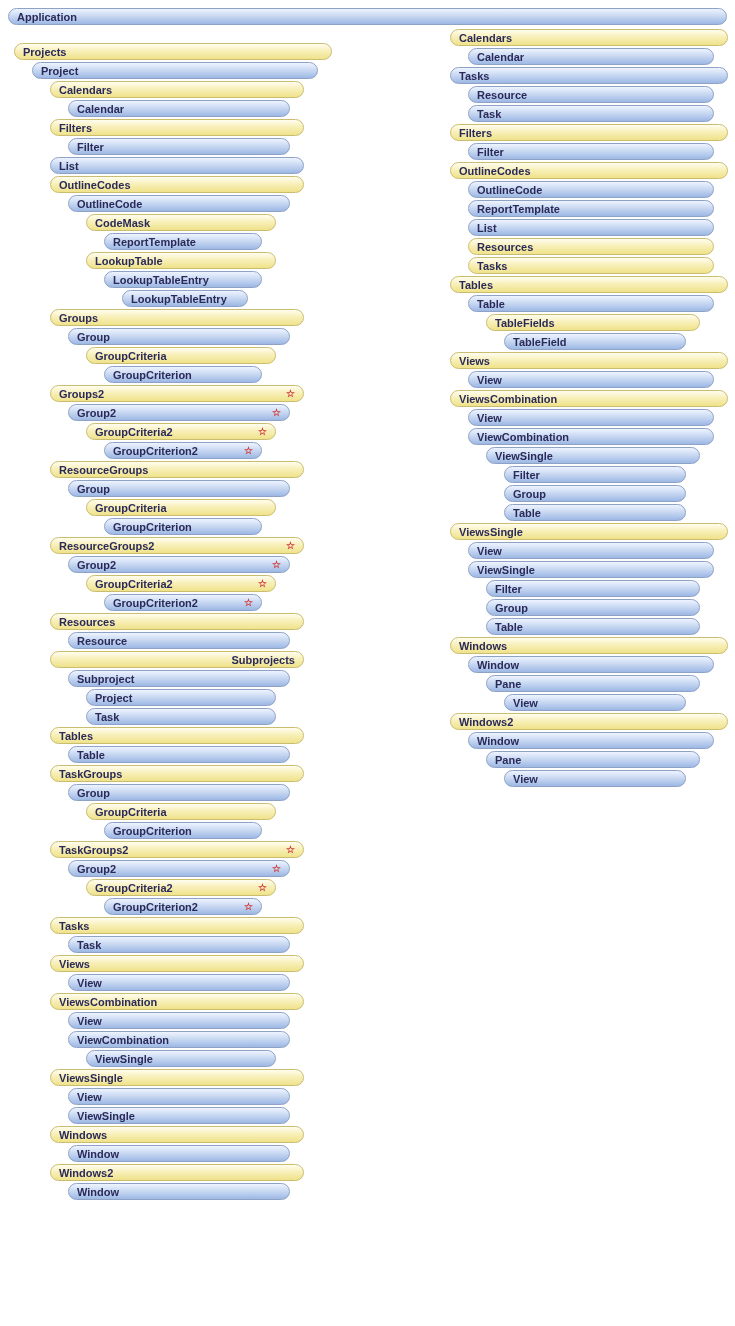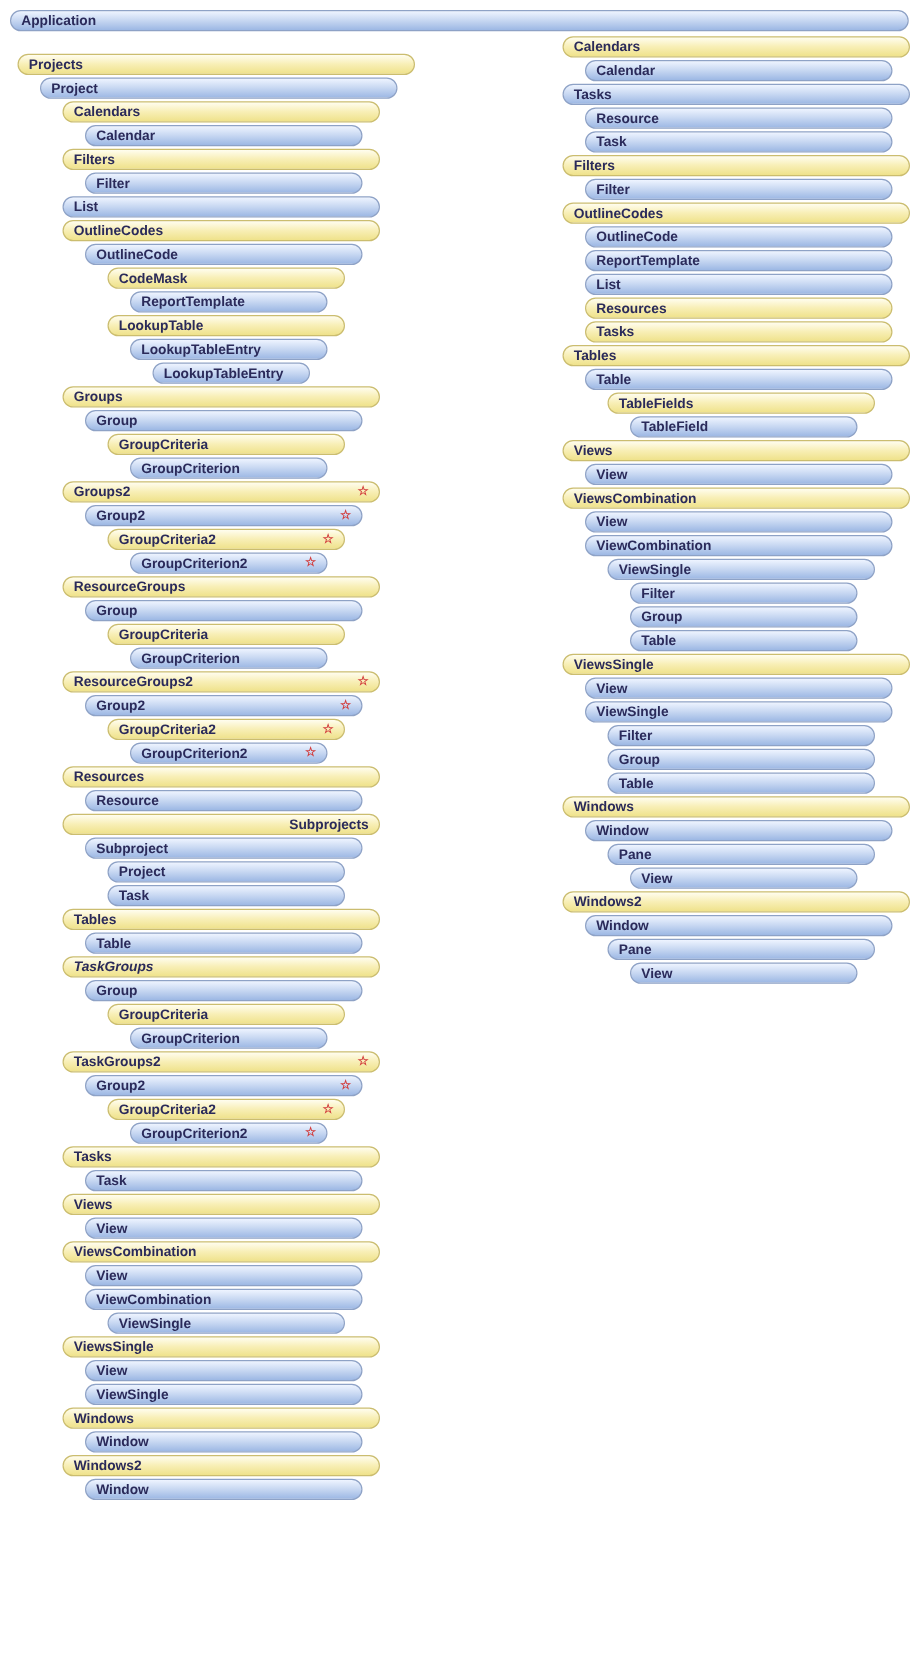--- a/index.html
+++ b/index.html
@@ -357,21 +357,21 @@
                     </div>
                     <ul class="tree depth3">
                       <li>
                         <div class="pill blue" style="width: 222px;">
                           <span class="label">Table</span>
                         </div>
                       </li>
                     </ul>
                   </li>
                   <li>
-                    <div class="pill yellow" style="width: 254px; font-style: italic;">
+                    <div class="pill yellow" style="width: 254px;">
                       <span class="label">TaskGroups</span>
                     </div>
                     <ul class="tree depth3">
                       <li>
                         <div class="pill blue" style="width: 222px;">
                           <span class="label">Group</span>
                         </div>
                         <ul class="tree depth4">
                           <li>
                             <div class="pill yellow" style="width: 190px;">

